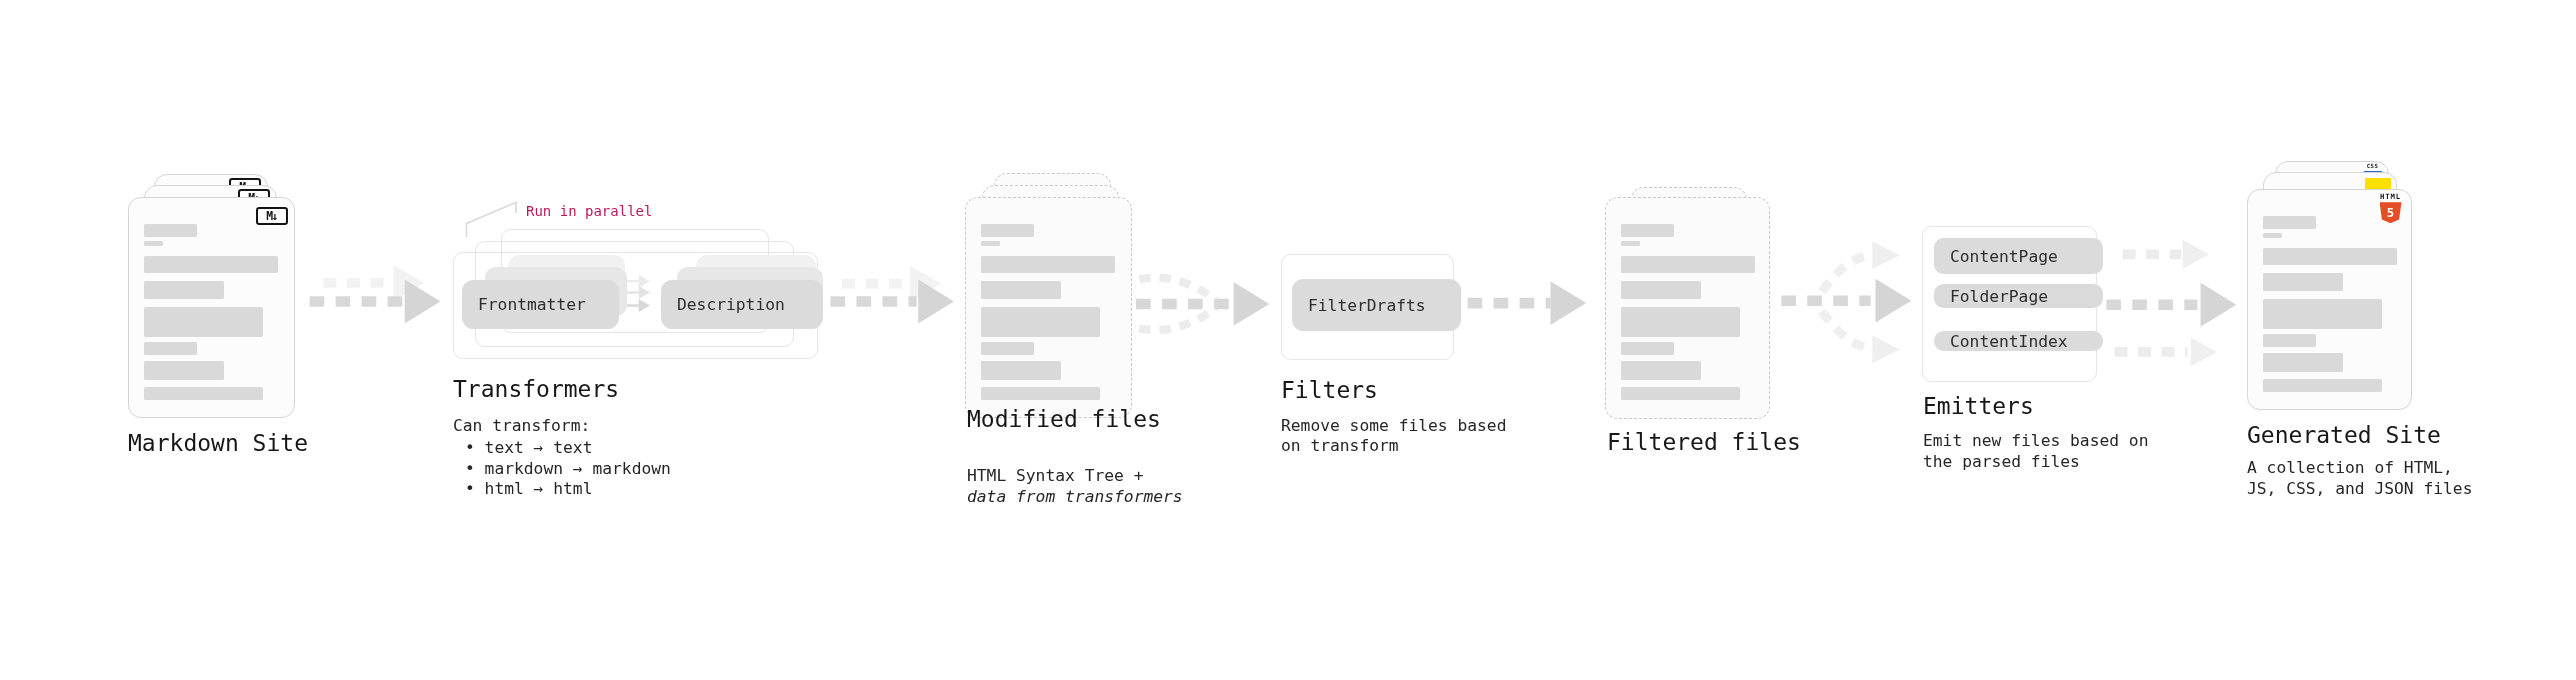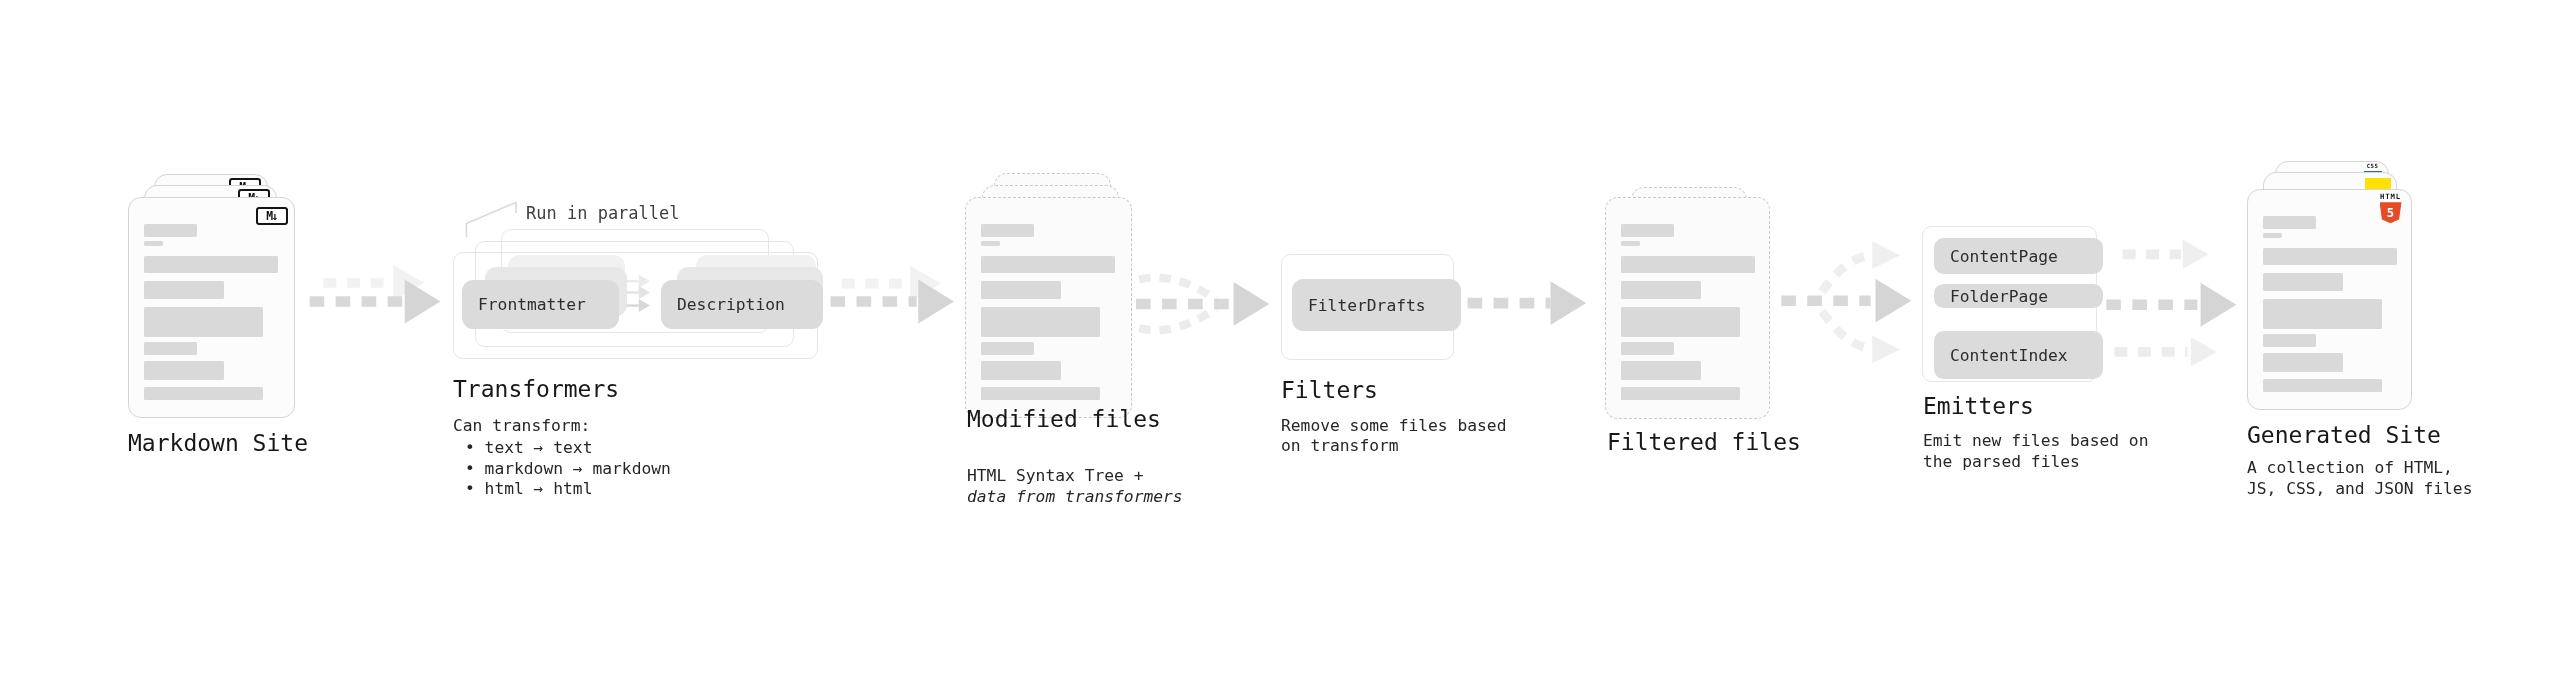--- a/index.html
+++ b/index.html
@@ -39,21 +39,21 @@
   
   .chip{position:absolute;background:var(--chip,#dbdbdb);border-radius:11.4px;display:flex;align-items:center;
     justify-content:flex-start;font-size:16.3px;color:#2d2d2d;padding-left:16px;}
   .chip.g2{background:#e7e7e7;}
   .chip.g3{background:#f1f1f1;}
   .chip.btn{border-radius:9.8px;}
 
   
   .h{position:absolute;font-size:23px;line-height:23.6px;color:#171717;white-space:pre;}
   .t{position:absolute;font-size:16.3px;line-height:17px;color:#262626;white-space:pre;}
-  .callout-text{position:absolute;font-size:17px;color:#404040;white-space:pre;}
+  .callout-text{position:absolute;font-size:14px;color:#be185d;white-space:pre;}
 
   
   .dashl{stroke-linecap:butt;}
   .main-d{stroke:#d8d8d8;stroke-width:13;stroke-dasharray:18 14;}
   .ghost-d{stroke:#f2f2f2;stroke-width:12;stroke-dasharray:16 13;}
   .light-d{stroke:#ececec;stroke-width:12;stroke-dasharray:16 13;}
   .curve{fill:none;stroke:#ececec;stroke-width:10;stroke-dasharray:14 11;}
   .curve2{fill:none;stroke:#efefef;stroke-width:11;stroke-dasharray:15 12;}
   .main-f{fill:#d5d5d5;}
   .ghost-f{fill:#f2f2f2;}
@@ -221,21 +221,21 @@
     </div>
 
     <div>
       <div class="panel" style="left:1922px;top:226px;width:175px;height:156px;"></div>
       <div class="chip btn" style="left:1934px;top:238px;width:153px;height:36px;">
         <span>ContentPage</span>
       </div>
       <div class="chip btn" style="left:1934px;top:284px;width:153px;height:24px;">
         <span>FolderPage</span>
       </div>
-      <div class="chip btn" style="left:1934px;top:331px;width:153px;height:48px;">
+      <div class="chip btn" style="left:1934px;top:331px;width:153px;height:20px;">
         <span>ContentIndex</span>
       </div>
       <div class="h" style="left:1923px;top:395px;">Emitters</div>
       <div class="t" style="left:1923px;top:432px;">Emit new files based on</div>
       <div class="t" style="left:1923px;top:453px;">the parsed files</div>
     </div>
 
     <div>
       <div class="doc solid" style="left:2275px;top:161px;width:114px;height:221px;">
         <div class="css-mark" style="right:6.5px;top:2.4px;">

